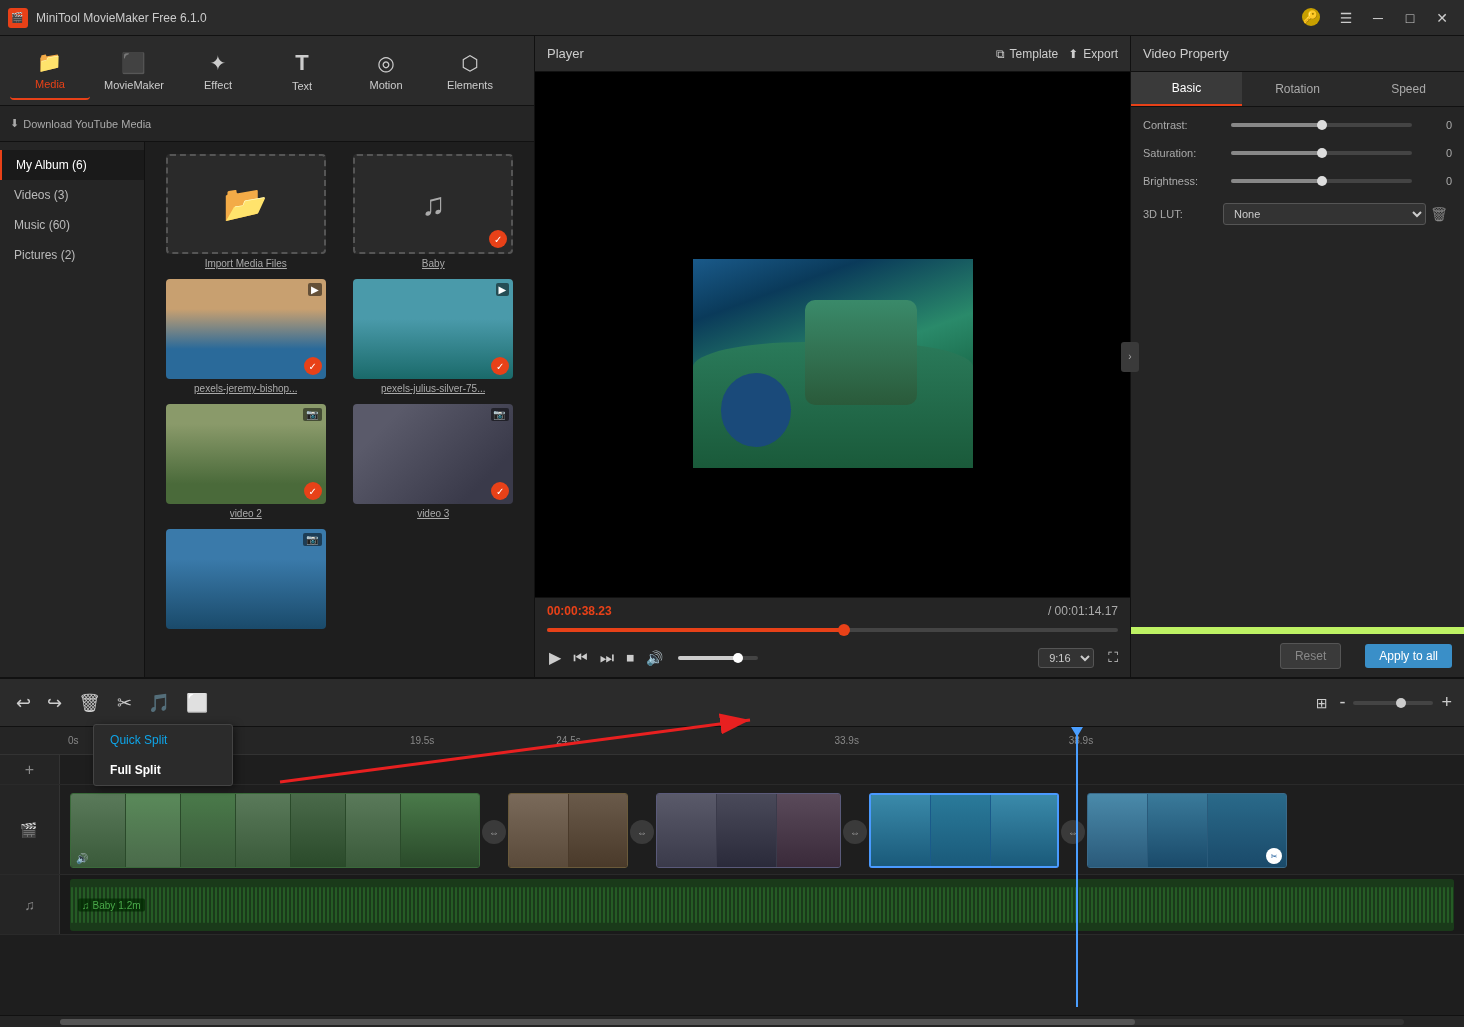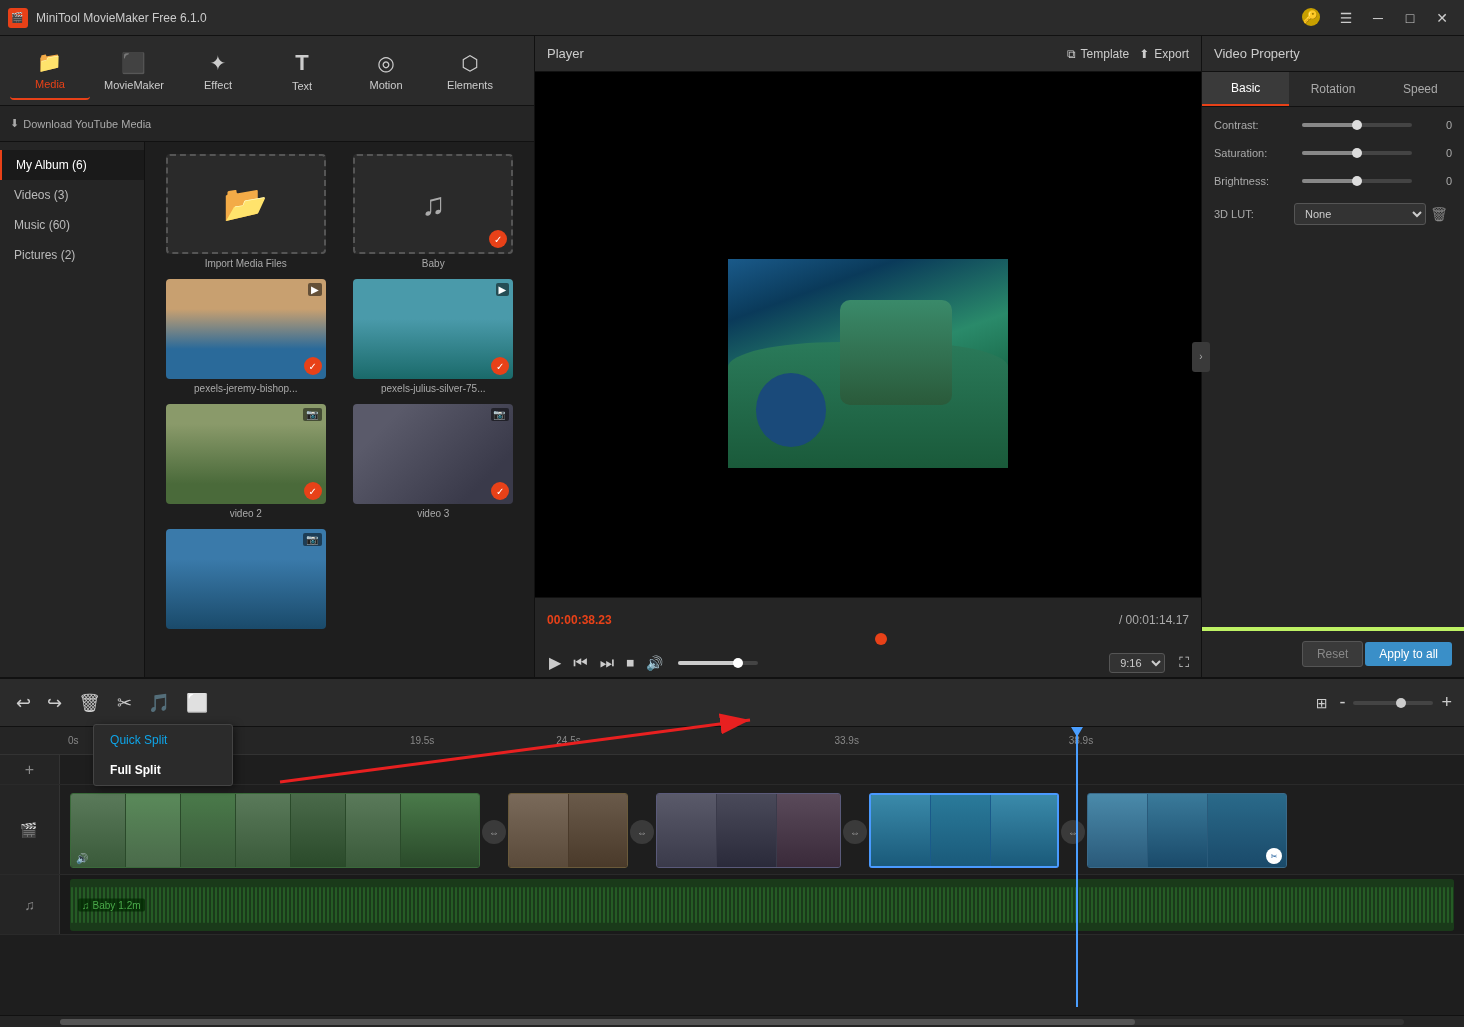--- a/index.html
+++ b/index.html
@@ -36,66 +36,66 @@
     #media-top-bar { height: 36px; display: flex; align-items: center; padding: 0 10px; border-bottom: 1px solid #111; background: #252525; }
     .download-btn { background: transparent; border: none; color: #aaa; cursor: pointer; font-size: 11px; display: flex; align-items: center; gap: 4px; }
 
     #media-grid { display: grid; grid-template-columns: repeat(2, 1fr); gap: 10px; padding: 12px; }
     .media-item { display: flex; flex-direction: column; align-items: center; gap: 4px; cursor: pointer; }
     .media-thumb { width: 160px; height: 100px; background: #333; border-radius: 4px; position: relative; display: flex; align-items: center; justify-content: center; overflow: hidden; }
     .media-thumb.import { background: #2a2a2a; border: 2px dashed #555; }
     .media-thumb.import .import-icon { color: #777; font-size: 28px; }
     .media-check { position: absolute; bottom: 4px; right: 4px; width: 18px; height: 18px; background: #e84118; border-radius: 50%; display: flex; align-items: center; justify-content: center; color: white; font-size: 10px; }
     .media-type-icon { position: absolute; top: 4px; right: 4px; color: white; font-size: 10px; background: rgba(0,0,0,0.5); padding: 1px 3px; border-radius: 2px; }
-    .media-label { font-size: 10px; color: #aaa; text-align: center; max-width: 160px; white-space: nowrap; overflow: hidden; text-overflow: ellipsis; }
+    .media-label { font-size: 10px; color: #aaa; text-align: center; max-width: 160px; white-space: nowrap; overflow: hidden; text-overflow: ellipsis; text-decoration: underline; }
 
     
     #center-panel { flex: 1; background: #1a1a1a; display: flex; flex-direction: column; }
     #player-header { height: 36px; background: #2b2b2b; display: flex; align-items: center; padding: 0 12px; border-bottom: 1px solid #111; }
     .player-title { font-size: 13px; color: #ccc; }
     .player-header-actions { margin-left: auto; display: flex; gap: 10px; }
     .player-action-btn { background: transparent; border: none; color: #ccc; cursor: pointer; font-size: 12px; display: flex; align-items: center; gap: 5px; }
 
     #player-view { flex: 1; background: #000; display: flex; align-items: center; justify-content: center; position: relative; }
 
-    #player-controls { height: 80px; background: #252525; border-top: 1px solid #111; padding: 15px 12px; display: flex; flex-direction: column; gap: 6px; }
+    #player-controls { height: 80px; background: #252525; border-top: 1px solid #111; padding: 6px 12px; display: flex; flex-direction: column; gap: 6px; }
     .seek-bar { width: 100%; height: 4px; background: #444; border-radius: 2px; position: relative; cursor: pointer; }
     .seek-fill { height: 100%; background: #e84118; border-radius: 2px; width: 52%; }
     .seek-handle { width: 12px; height: 12px; background: #e84118; border-radius: 50%; position: absolute; top: -4px; left: 52%; transform: translateX(-50%); }
     .current-time { color: #e84118; font-size: 12px; font-weight: bold; }
     .controls-row { display: flex; align-items: center; gap: 8px; }
     .ctrl-btn { background: transparent; border: none; color: #ccc; cursor: pointer; font-size: 16px; padding: 2px; }
     .volume-slider { width: 80px; height: 4px; background: #444; border-radius: 2px; position: relative; cursor: pointer; }
     .volume-fill { height: 100%; width: 75%; background: #ccc; border-radius: 2px; }
     .volume-handle { width: 10px; height: 10px; background: white; border-radius: 50%; position: absolute; top: -3px; left: 75%; transform: translateX(-50%); }
     .aspect-ratio-select { background: #333; border: 1px solid #555; color: #ccc; padding: 2px 6px; border-radius: 3px; font-size: 11px; cursor: pointer; margin-left: auto; }
     .fullscreen-btn { background: transparent; border: none; color: #ccc; cursor: pointer; font-size: 14px; }
 
     
-    #right-panel { width: 263px; background: #252525; border-left: 1px solid #111; display: flex; flex-direction: column; flex-shrink: 0; }
+    #right-panel { width: 334px; background: #252525; border-left: 1px solid #111; display: flex; flex-direction: column; flex-shrink: 0; }
     #property-header { height: 36px; background: #2b2b2b; display: flex; align-items: center; padding: 0 12px; border-bottom: 1px solid #111; }
     .property-title { font-size: 13px; color: #ccc; }
 
     #property-tabs { display: flex; border-bottom: 1px solid #111; }
     .prop-tab { flex: 1; height: 34px; background: #2a2a2a; border: none; color: #aaa; cursor: pointer; font-size: 12px; }
     .prop-tab.active { background: #3a3a3a; color: white; border-bottom: 2px solid #e84118; }
 
     #property-content { flex: 1; padding: 12px; overflow-y: auto; }
     .prop-row { display: flex; align-items: center; margin-bottom: 16px; }
     .prop-label { width: 80px; color: #aaa; font-size: 11px; flex-shrink: 0; }
     .prop-slider-container { flex: 1; position: relative; height: 4px; background: #444; border-radius: 2px; margin: 0 8px; }
     .prop-slider-fill { height: 100%; background: #888; border-radius: 2px; }
     .prop-slider-handle { width: 10px; height: 10px; background: #ddd; border-radius: 50%; position: absolute; top: -3px; transform: translateX(-50%); }
     .prop-value { width: 32px; color: #aaa; font-size: 11px; text-align: right; }
 
     .prop-lut-row { display: flex; align-items: center; margin-bottom: 16px; }
     .lut-select { background: #333; border: 1px solid #555; color: #ccc; padding: 3px 6px; border-radius: 3px; font-size: 11px; flex: 1; cursor: pointer; }
     .lut-del-btn { background: transparent; border: none; color: #888; cursor: pointer; font-size: 14px; padding: 0 4px; }
 
-    #property-actions { height: 50px; display: flex; align-items: center; justify-content: flex-end; padding: 8px 12px; gap: 2px; border-top: 4px solid #bef264; }
+    #property-actions { height: 50px; display: flex; align-items: center; justify-content: flex-end; padding: 8px 12px; gap: 24px; border-top: 7px solid #bef264; }
     .reset-btn { background: #3a3a3a; border: 1px solid #555; color: #888; padding: 5px 14px; border-radius: 3px; cursor: pointer; font-size: 12px; }
     .apply-all-btn { background: #3a8fc8; border: none; color: white; padding: 5px 14px; border-radius: 3px; cursor: pointer; font-size: 12px; }
 
     
     #timeline { height: 350px; background: #1e1e1e; border-top: 2px solid #111; display: flex; flex-direction: column; }
     #timeline-toolbar { height: 48px; background: #2b2b2b; display: flex; align-items: center; padding: 0 12px; gap: 8px; border-bottom: 1px solid #111; }
     .tl-btn { background: transparent; border: none; color: #ccc; cursor: pointer; font-size: 18px; padding: 4px; }
 
     
     .split-dropdown { position: relative; display: inline-block; }

